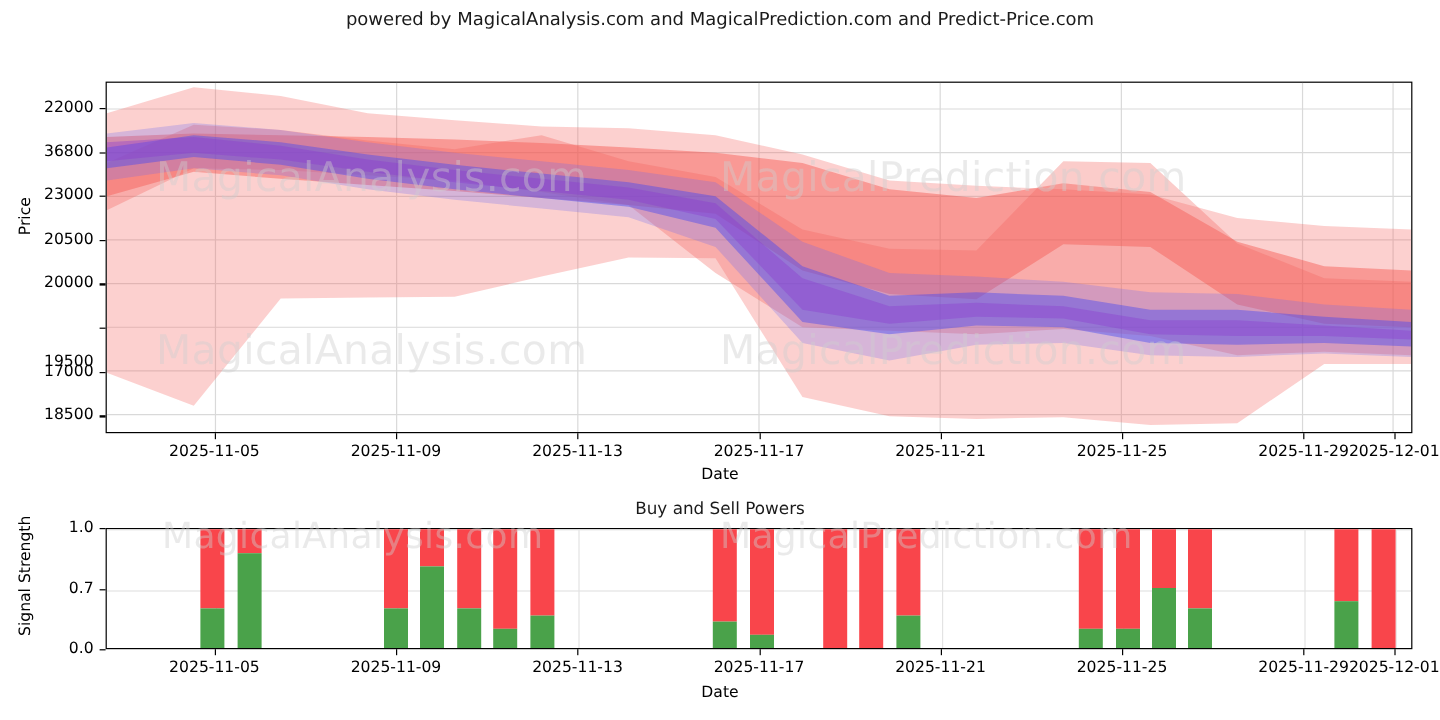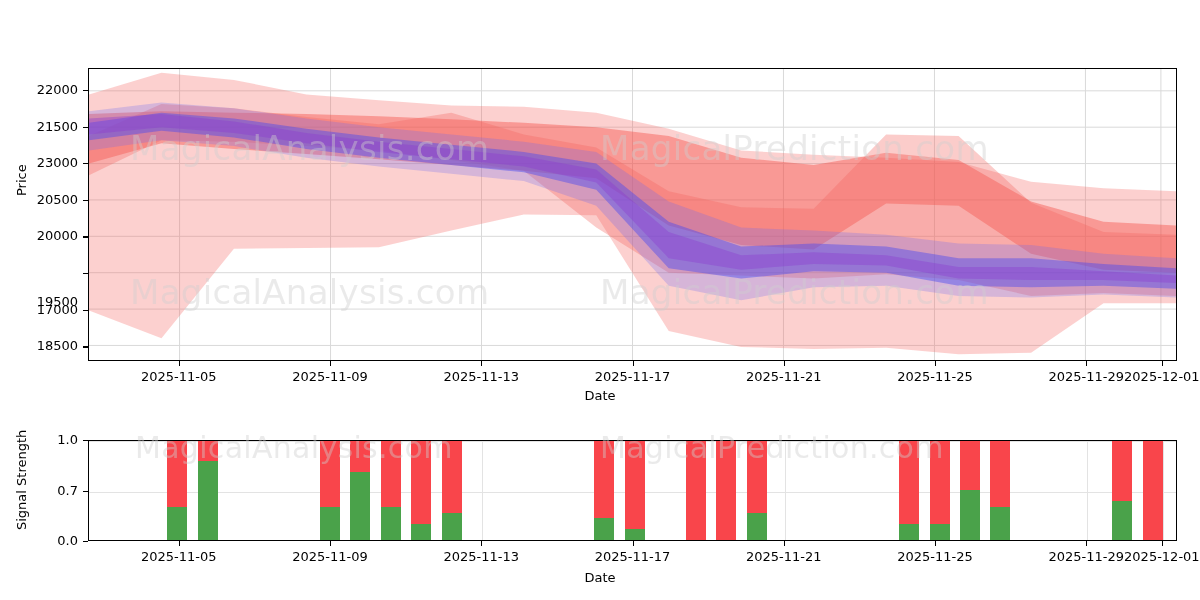--- a/index.html
+++ b/index.html
@@ -38,20 +38,21 @@
   .wm{position:absolute;font-size:34px;color:#cfcfcf;opacity:.42;
       white-space:nowrap;pointer-events:none;letter-spacing:.3px;}
   .wm-sm{font-size:30px;}
 </style>
 </head>
 <body>
 
 <div id="root">
 
   <div class="title-block">
+    <div class="title-line">powered by MagicalAnalysis.com and MagicalPrediction.com and Predict-Price.com</div>
   </div>
 
   <div id="price-axis-labels"></div>
   <div class="ylabel-v">Price</div>
 
   <div id="price-panel">
     <svg id="price-svg" viewBox="0 0 1089 293" preserveAspectRatio="none">
         <line x1="0" x2="1089" y1="278.35" y2="278.35" class="gridline"></line>
         <line x1="0" x2="1089" y1="241.725" y2="241.725" class="gridline"></line>
         <line x1="0" x2="1089" y1="205.10000000000002" y2="205.10000000000002" class="gridline"></line>
@@ -72,20 +73,21 @@
         <path d="M0.00 45.42 L72.60 42.49 L145.20 43.95 L217.80 45.42 L290.40 47.61 L363.00 50.54 L435.60 54.21 L508.20 58.60 L580.80 67.39 L653.40 89.37 L726.00 96.69 L798.60 84.24 L871.20 91.56 L943.80 133.31 L1016.40 153.83 L1089.00 157.49 L1089.00 205.10 L1016.40 202.17 L943.80 186.06 L871.20 137.71 L798.60 135.51 L726.00 181.66 L653.40 177.26 L580.80 157.49 L508.20 109.88 L435.60 102.55 L363.00 96.69 L290.40 90.83 L217.80 85.70 L145.20 80.58 L72.60 74.72 L0.00 95.22 Z" fill="#f4453f" fill-opacity="0.4" stroke="none"></path>
         <path d="M0.00 67.39 L72.60 35.16 L145.20 39.56 L217.80 48.34 L290.40 55.67 L363.00 43.95 L435.60 65.92 L508.20 79.11 L580.80 123.06 L653.40 139.17 L726.00 140.64 L798.60 65.92 L871.20 67.39 L943.80 134.78 L1016.40 164.08 L1089.00 167.01 L1089.00 228.54 L1016.40 225.61 L943.80 228.54 L871.20 212.43 L798.60 206.56 L726.00 210.96 L653.40 208.03 L580.80 205.10 L508.20 159.69 L435.60 102.55 L363.00 91.56 L290.40 82.04 L217.80 77.65 L145.20 73.25 L72.60 71.78 L0.00 106.94 Z" fill="#f4635f" fill-opacity="0.33" stroke="none"></path>
         <path d="M0.00 54.21 L72.60 43.95 L145.20 49.81 L217.80 60.06 L290.40 68.85 L363.00 76.18 L435.60 83.50 L508.20 95.22 L580.80 153.83 L653.40 178.73 L726.00 175.80 L798.60 178.73 L871.20 190.45 L943.80 190.45 L1016.40 196.31 L1089.00 200.70 L1089.00 221.22 L1016.40 218.28 L943.80 219.75 L871.20 218.28 L798.60 205.10 L726.00 203.63 L653.40 210.96 L580.80 200.70 L508.20 121.59 L435.60 104.01 L363.00 96.69 L290.40 89.37 L217.80 80.58 L145.20 68.85 L72.60 62.26 L0.00 71.78 Z" fill="#4040f0" fill-opacity="0.45" stroke="none"></path>
         <path d="M0.00 42.49 L72.60 33.69 L145.20 39.56 L217.80 49.81 L290.40 58.60 L363.00 65.92 L435.60 73.25 L508.20 83.50 L580.80 133.31 L653.40 159.69 L726.00 162.62 L798.60 167.01 L871.20 175.80 L943.80 177.26 L1016.40 186.06 L1089.00 190.45 L1089.00 230.00 L1016.40 227.07 L943.80 230.00 L871.20 228.54 L798.60 218.28 L726.00 219.75 L653.40 232.94 L580.80 218.28 L508.20 137.71 L435.60 112.81 L363.00 105.48 L290.40 98.16 L217.80 89.37 L145.20 77.65 L72.60 71.78 L0.00 82.04 Z" fill="#6a6af5" fill-opacity="0.26" stroke="none"></path>
         <path d="M0.00 49.81 L72.60 45.42 L145.20 52.74 L217.80 64.46 L290.40 73.25 L363.00 80.58 L435.60 87.90 L508.20 101.08 L580.80 164.08 L653.40 187.52 L726.00 184.59 L798.60 187.52 L871.20 199.24 L943.80 199.24 L1016.40 203.63 L1089.00 208.03 L1089.00 215.35 L1016.40 212.43 L943.80 212.43 L871.20 210.96 L798.60 197.77 L726.00 196.31 L653.40 202.17 L580.80 190.45 L508.20 114.27 L435.60 98.16 L363.00 90.83 L290.40 83.50 L217.80 74.72 L145.20 64.46 L72.60 58.60 L0.00 65.92 Z" fill="#8c3ad0" fill-opacity="0.38" stroke="none"></path>
       </svg>
   </div>
 
   <div class="xlabel-h" id="price-xlabel" style="top:388px">Date</div>
 
+  <div class="sig-title">Buy and Sell Powers</div>
   <div class="ylabel-v" style="left:14px;top:530px">Signal Strength</div>
 
   <div id="signal-panel">
       <div class="sig-grid" style="top: 50.5px;"></div>
       <div class="sig-grid" style="top: 0px;"></div>
       <div style="position: absolute; top: 0px; height: 100%; width: 1px; background: rgb(227, 227, 227); left: 90.7137px;"></div>
       <div style="position: absolute; top: 0px; height: 100%; width: 1px; background: rgb(227, 227, 227); left: 241.976px;"></div>
       <div style="position: absolute; top: 0px; height: 100%; width: 1px; background: rgb(227, 227, 227); left: 393.238px;"></div>
       <div style="position: absolute; top: 0px; height: 100%; width: 1px; background: rgb(227, 227, 227); left: 544.5px;"></div>
       <div style="position: absolute; top: 0px; height: 100%; width: 1px; background: rgb(227, 227, 227); left: 695.762px;"></div>
@@ -179,21 +181,21 @@
     <div class="ytick" style="top: 309.725px; left: 0px;">17000</div>
     <div class="ytick-mark" style="top: 309.725px;"></div>
     <div class="ytick" style="top: 273.1px; left: 0px; margin-top: 29px;">19500</div>
     <div class="ytick-mark" style="top: 273.1px;"></div>
     <div class="ytick" style="top: 236.475px; left: 0px;">20000</div>
     <div class="ytick-mark" style="top: 236.475px;"></div>
     <div class="ytick" style="top: 199.85px; left: 0px;">20500</div>
     <div class="ytick-mark" style="top: 199.85px;"></div>
     <div class="ytick" style="top: 163.225px; left: 0px;">23000</div>
     <div class="ytick-mark" style="top: 163.225px;"></div>
-    <div class="ytick" style="top: 126.6px; left: 0px;">21500</div>
+    <div class="ytick" style="top: 126.6px; left: 0px;">36800</div>
     <div class="ytick-mark" style="top: 126.6px;"></div>
     <div class="ytick" style="top: 89.975px; left: 0px;">22000</div>
     <div class="ytick-mark" style="top: 89.975px;"></div>
     <div class="xtick" style="left: 178.714px; top: 369px;">2025-11-05</div>
     <div class="xtick-mark" style="left: 178.714px; top: 361px;"></div>
     <div class="xtick" style="left: 329.976px; top: 369px;">2025-11-09</div>
     <div class="xtick-mark" style="left: 329.976px; top: 361px;"></div>
     <div class="xtick" style="left: 481.238px; top: 369px;">2025-11-13</div>
     <div class="xtick-mark" style="left: 481.238px; top: 361px;"></div>
     <div class="xtick" style="left: 632.5px; top: 369px;">2025-11-17</div>

